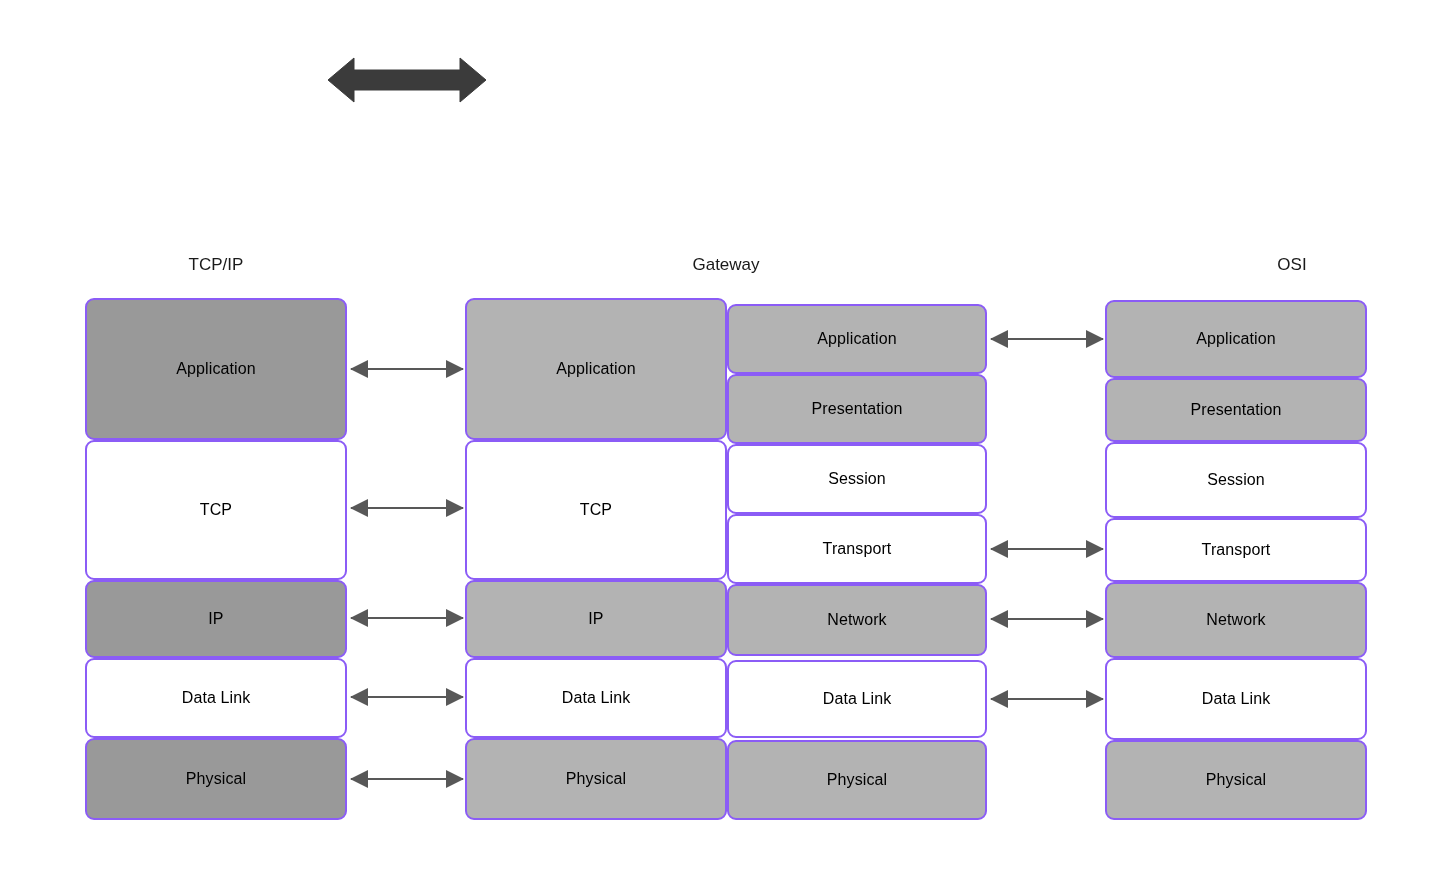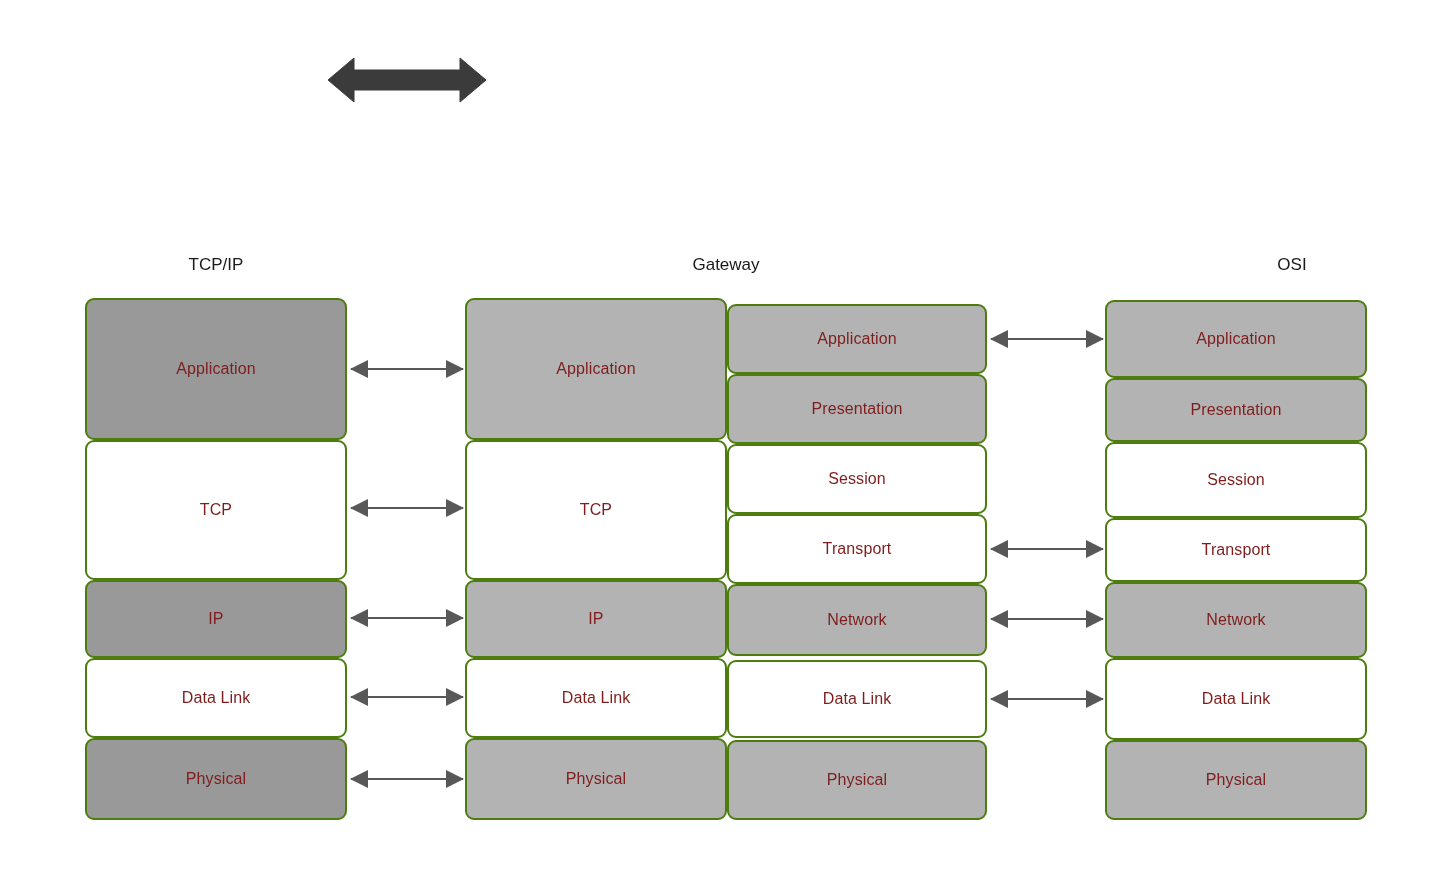--- a/index.html
+++ b/index.html
@@ -23,27 +23,27 @@
     text-align:center;
     white-space:nowrap;
     line-height:20px;
   }
 
   
   .stack{position:absolute;}
   .layer{
     position:absolute;
     box-sizing:border-box;
-    border:2px solid #4d7c0f;
+    border:2px solid #8b5cf6;
     border-radius:9px;
     display:flex;
     align-items:center;
     justify-content:center;
     font-size:16px;
-    color:#7f1d1d;
+    color:#000000;
     text-align:left;
     white-space:nowrap;
     letter-spacing:.1px;
   }
 
   
   .conn{position:absolute;}
 </style>
 </head>
 <body>

